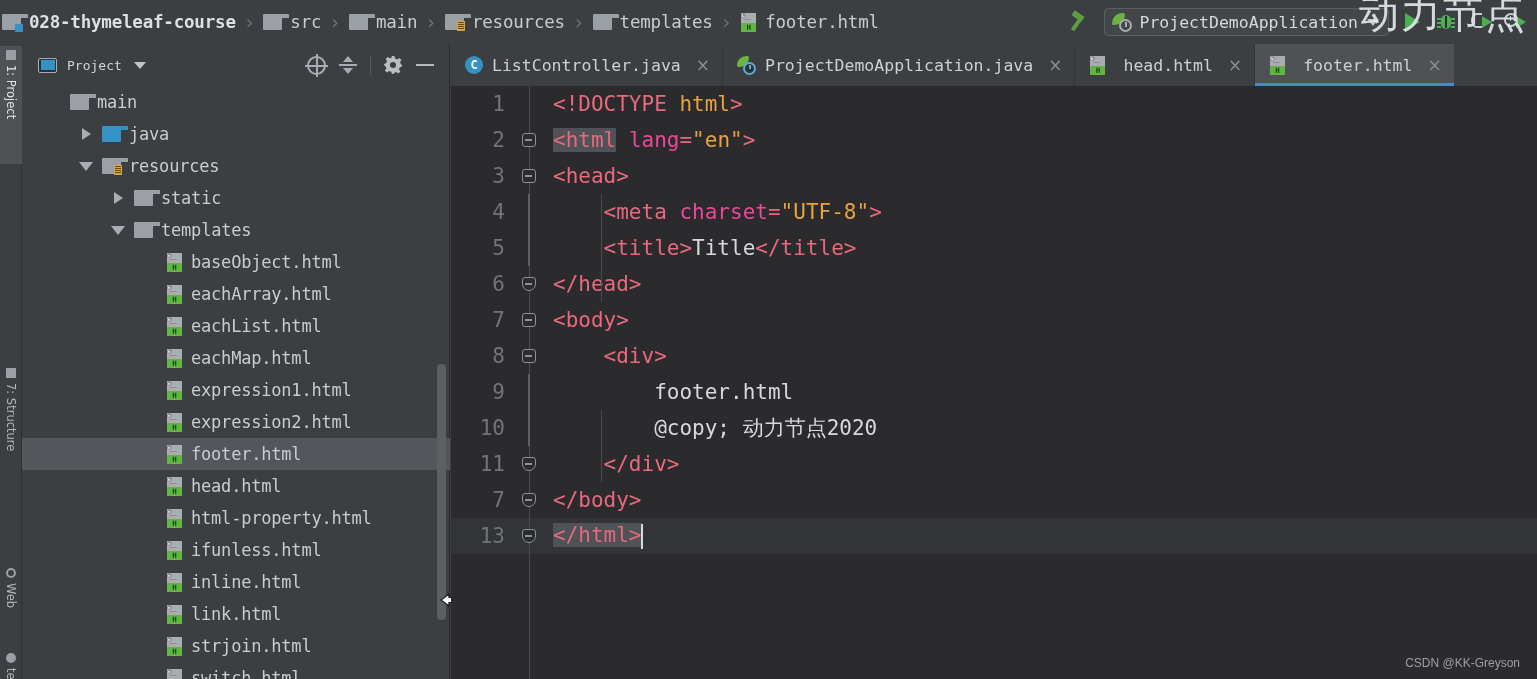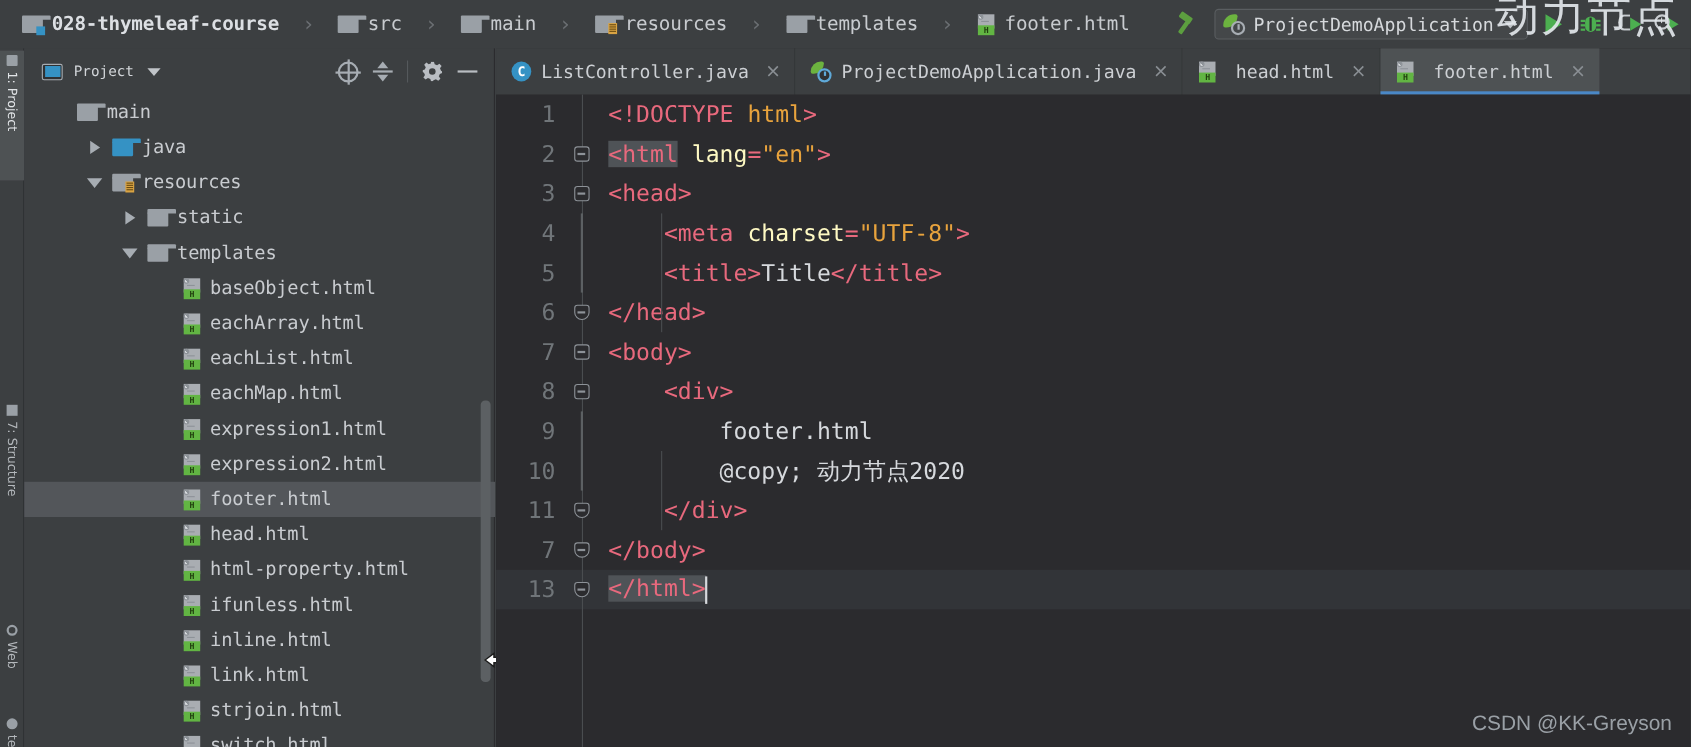--- a/index.html
+++ b/index.html
@@ -9,21 +9,21 @@
     font-family: "Liberation Sans", sans-serif;
     overflow: hidden;
   }
   .app { position: relative; width: 1537px; height: 679px; background: #3c3f41; }
 
   
   .topbar {
     position: absolute; left: 0; top: 0; width: 1537px; height: 44px;
     background: #3c3f41; display: flex; align-items: center;
   }
-  .crumbs { display: flex; align-items: center; padding-left: 20px; height: 44px; gap: 13px; }
+  .crumbs { display: flex; align-items: center; padding-left: 2px; height: 44px; }
   .crumb { display: flex; align-items: center; height: 44px; }
   .crumb-label {
     font-family: "DejaVu Sans Mono", monospace;
     font-size: 17.5px; color: #c8cbcf; white-space: nowrap; letter-spacing: -0.2px;
   }
   .crumb-label.bold { font-weight: bold; color: #dcdfe3; }
   .sep { color: #6b6f73; font-size: 19px; margin: 0 10px; font-family: "DejaVu Sans", sans-serif; }
 
   
   .ic { position: relative; display: inline-block; margin-right: 8px; flex: none; }
@@ -188,29 +188,29 @@
     border: 1.5px solid #8d9298; border-radius: 3px; background: #2b2b2e;
   }
   .fold::after { content: ""; position: absolute; left: 2px; top: 5px; width: 7px; height: 1.5px; background: #8d9298; }
   .fold.end { border-radius: 3px 3px 7px 7px; }
   .fline { position: absolute; left: 13.2px; top: 0; width: 1.5px; height: 36px; background: #5c6063; }
   .vline { position: absolute; left: 78px; top: 0; width: 1px; height: 593px; background: #4a4d50; }
   .indent-guide { position: absolute; width: 1px; background: #4a4d50; }
   .ctext { padding-left: 8px; }
   .tagp { color: #e8697d; }
   .tagn { color: #e8697d; }
-  .attr { color: #fef9c3; }
+  .attr { color: #ec4899; }
   .aval { color: #e8a33d; }
   .txt  { color: #d6d9dd; }
   .hl   { background: #4f5357; }
   .caret { display: inline-block; width: 2px; height: 25px; background: #d6d9dd; vertical-align: middle; margin-left: -1px; }
 
   .wm-csdn {
     position: absolute; right: 17px; bottom: 9px;
-    font-family: "Liberation Sans", sans-serif; font-size: 19px;
+    font-family: "Liberation Sans", sans-serif; font-size: 12px;
     color: #9aa0a6; user-select: none; pointer-events: none;
   }
 </style>
 </head>
 <body>
 
 <div class="app">
 
   <div class="topbar">
     <div class="crumbs" id="crumbs">

